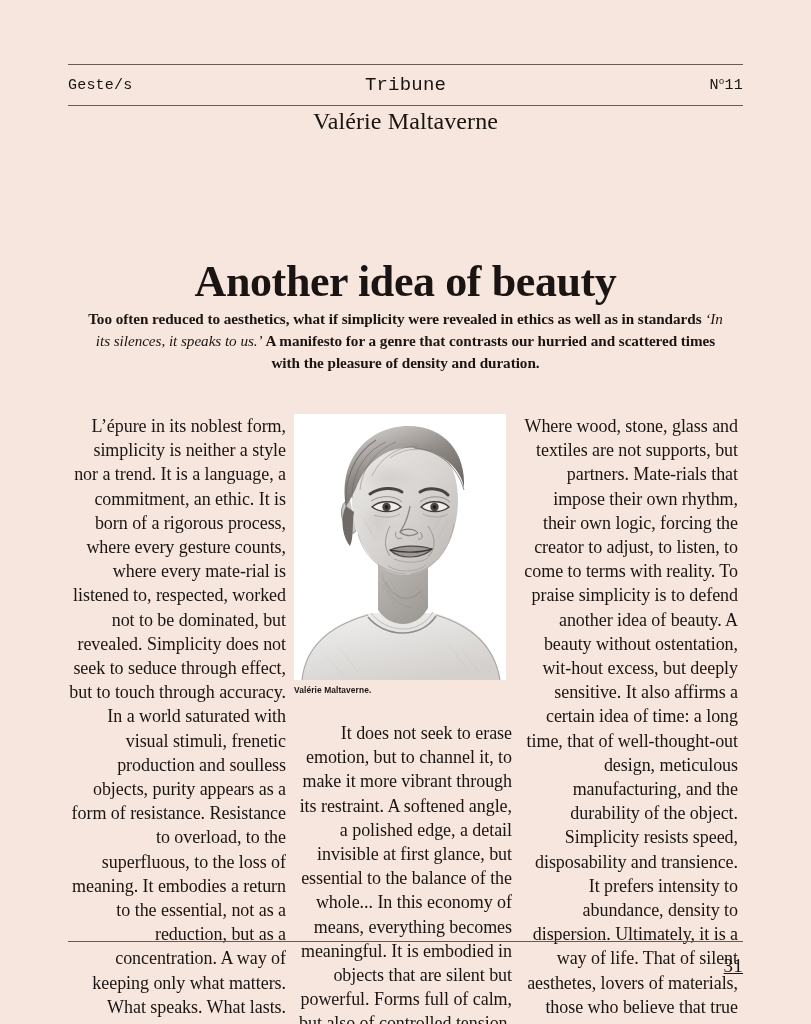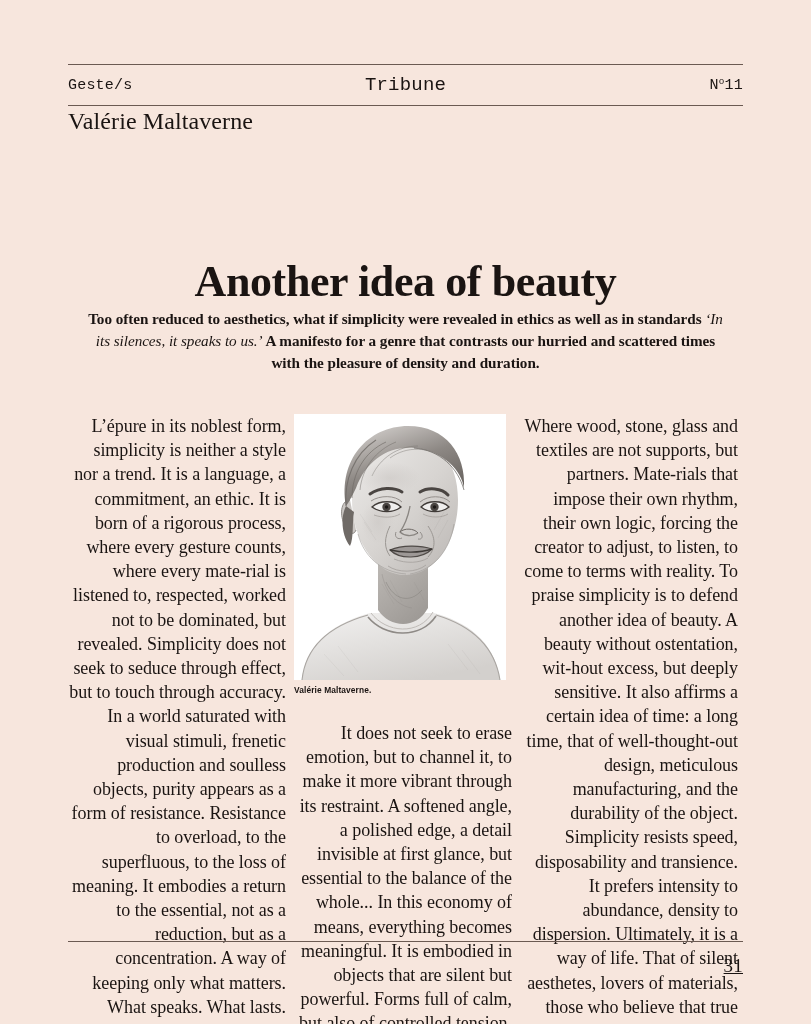--- a/index.html
+++ b/index.html
@@ -55,20 +55,21 @@
     font-size: 0.62em;
     vertical-align: 0.55em;
   }
 
   
   .byline {
     position: absolute;
     left: 68px;
     right: 68px;
     top: 106px;
+    text-align: center;
   }
   .byline-name {
     font-size: 24px;
     line-height: 1.25;
     letter-spacing: 0.1px;
   }
   .byline-role {
     font-size: 18px;
     line-height: 1.35;
     margin-top: 6px;

